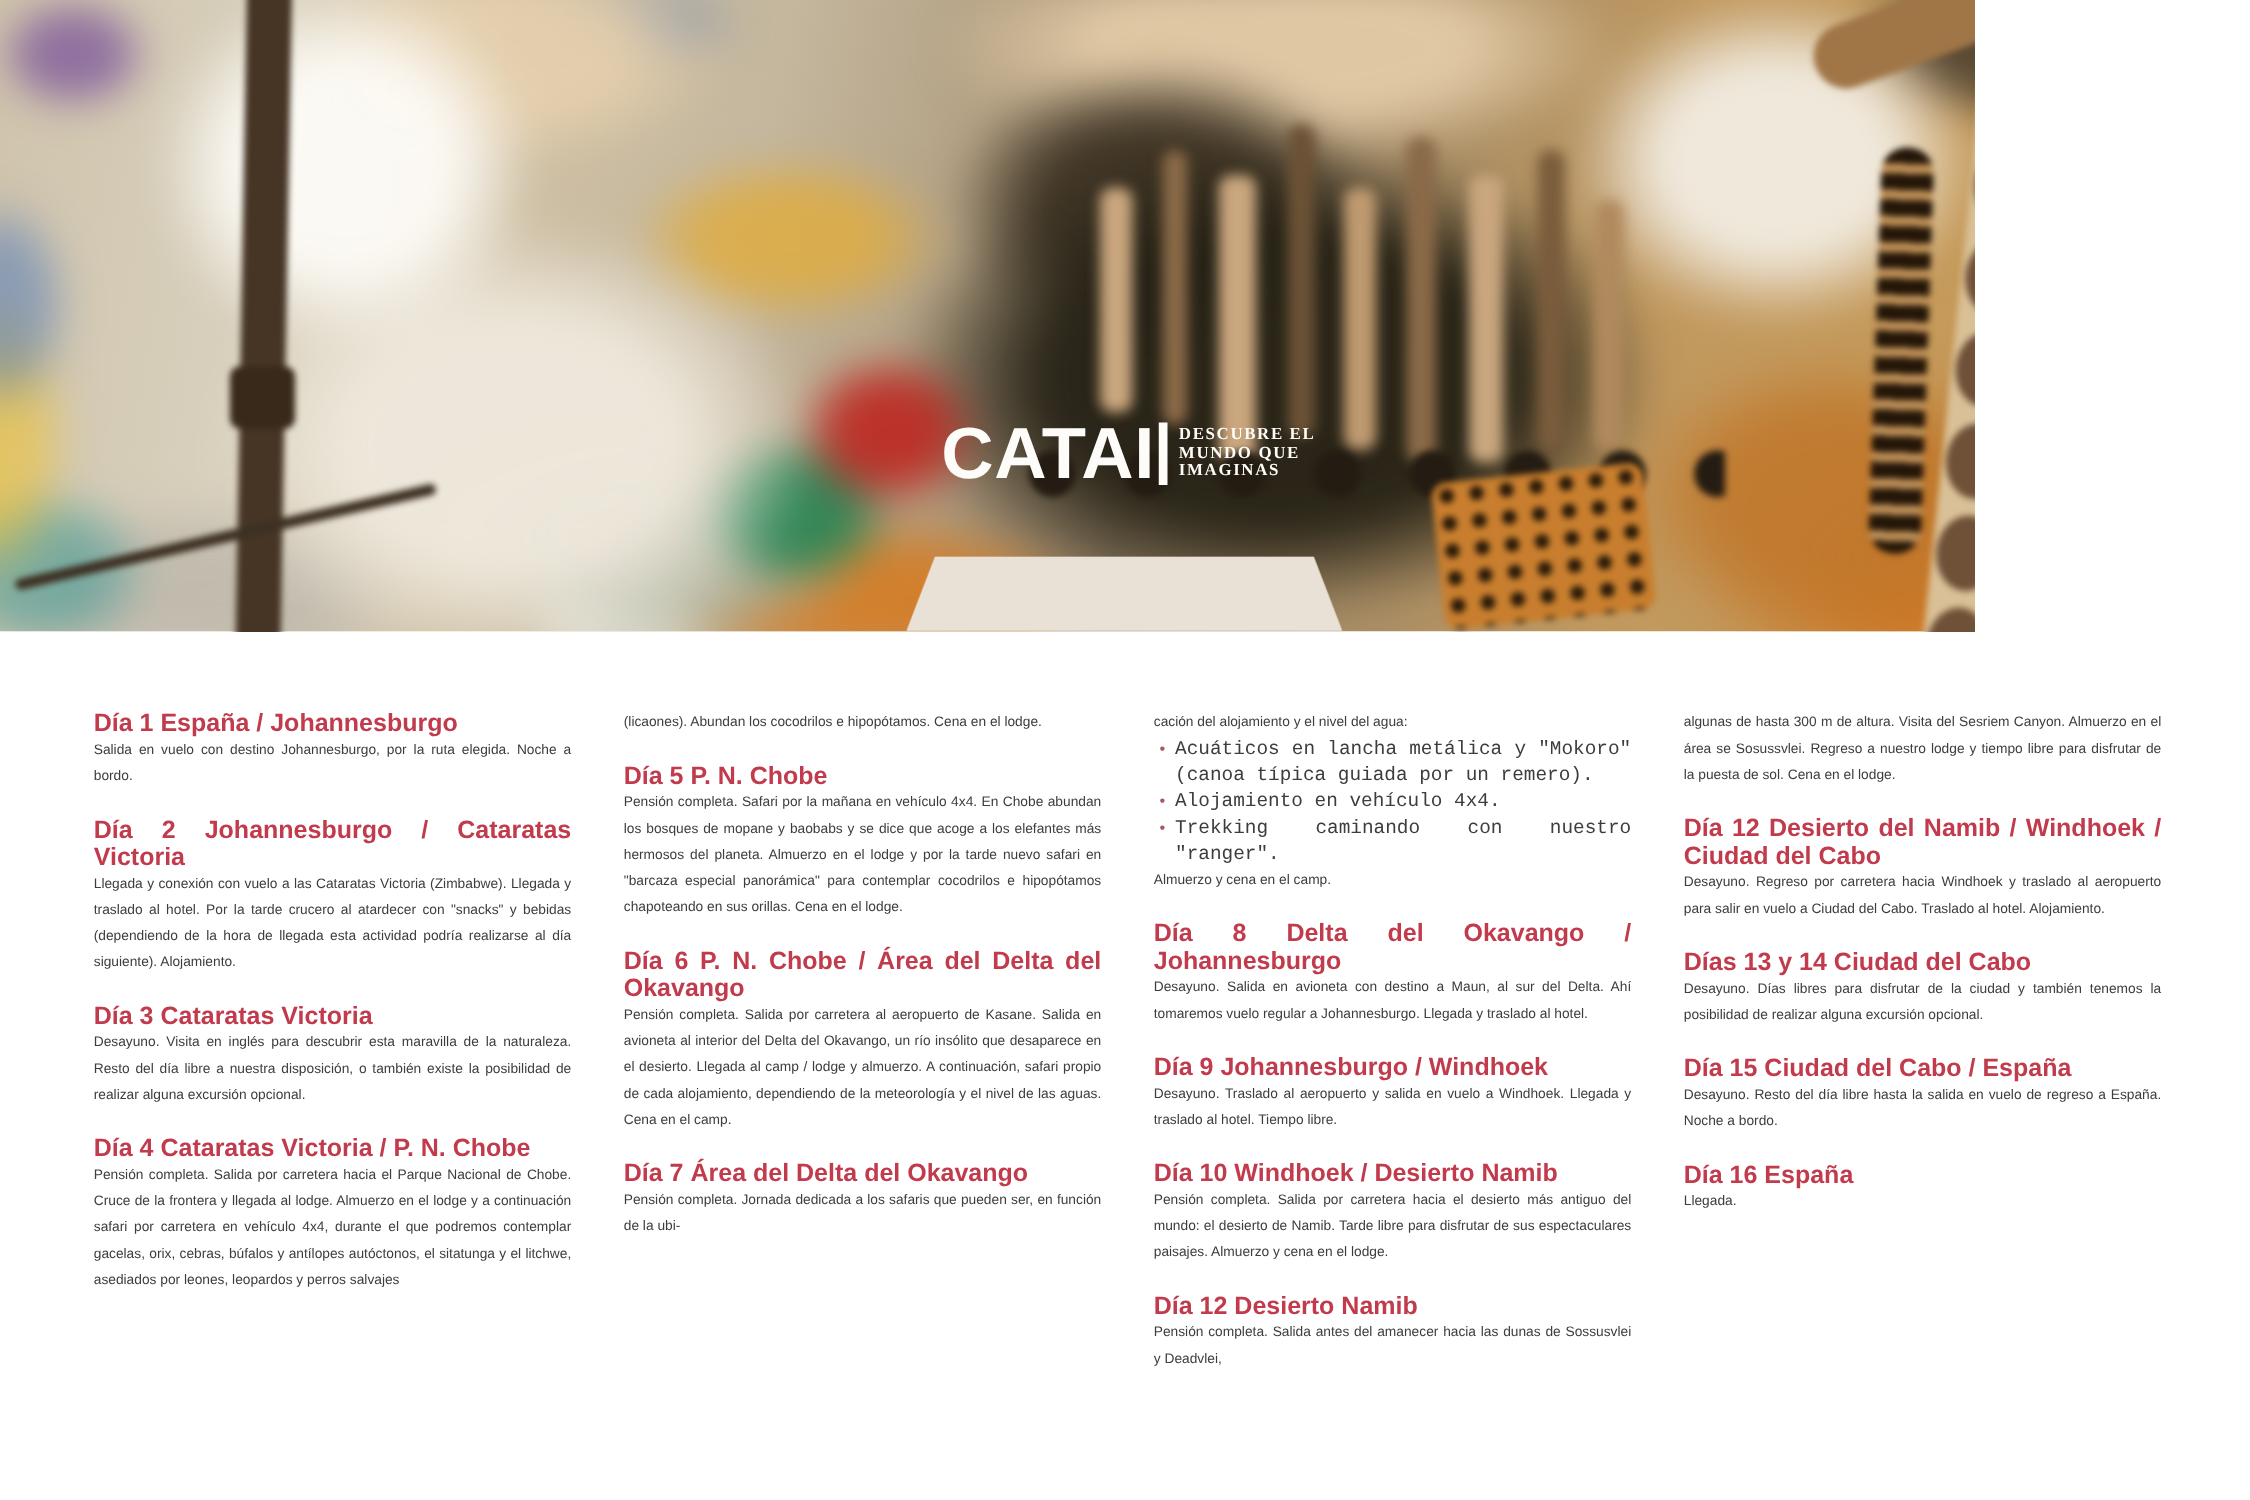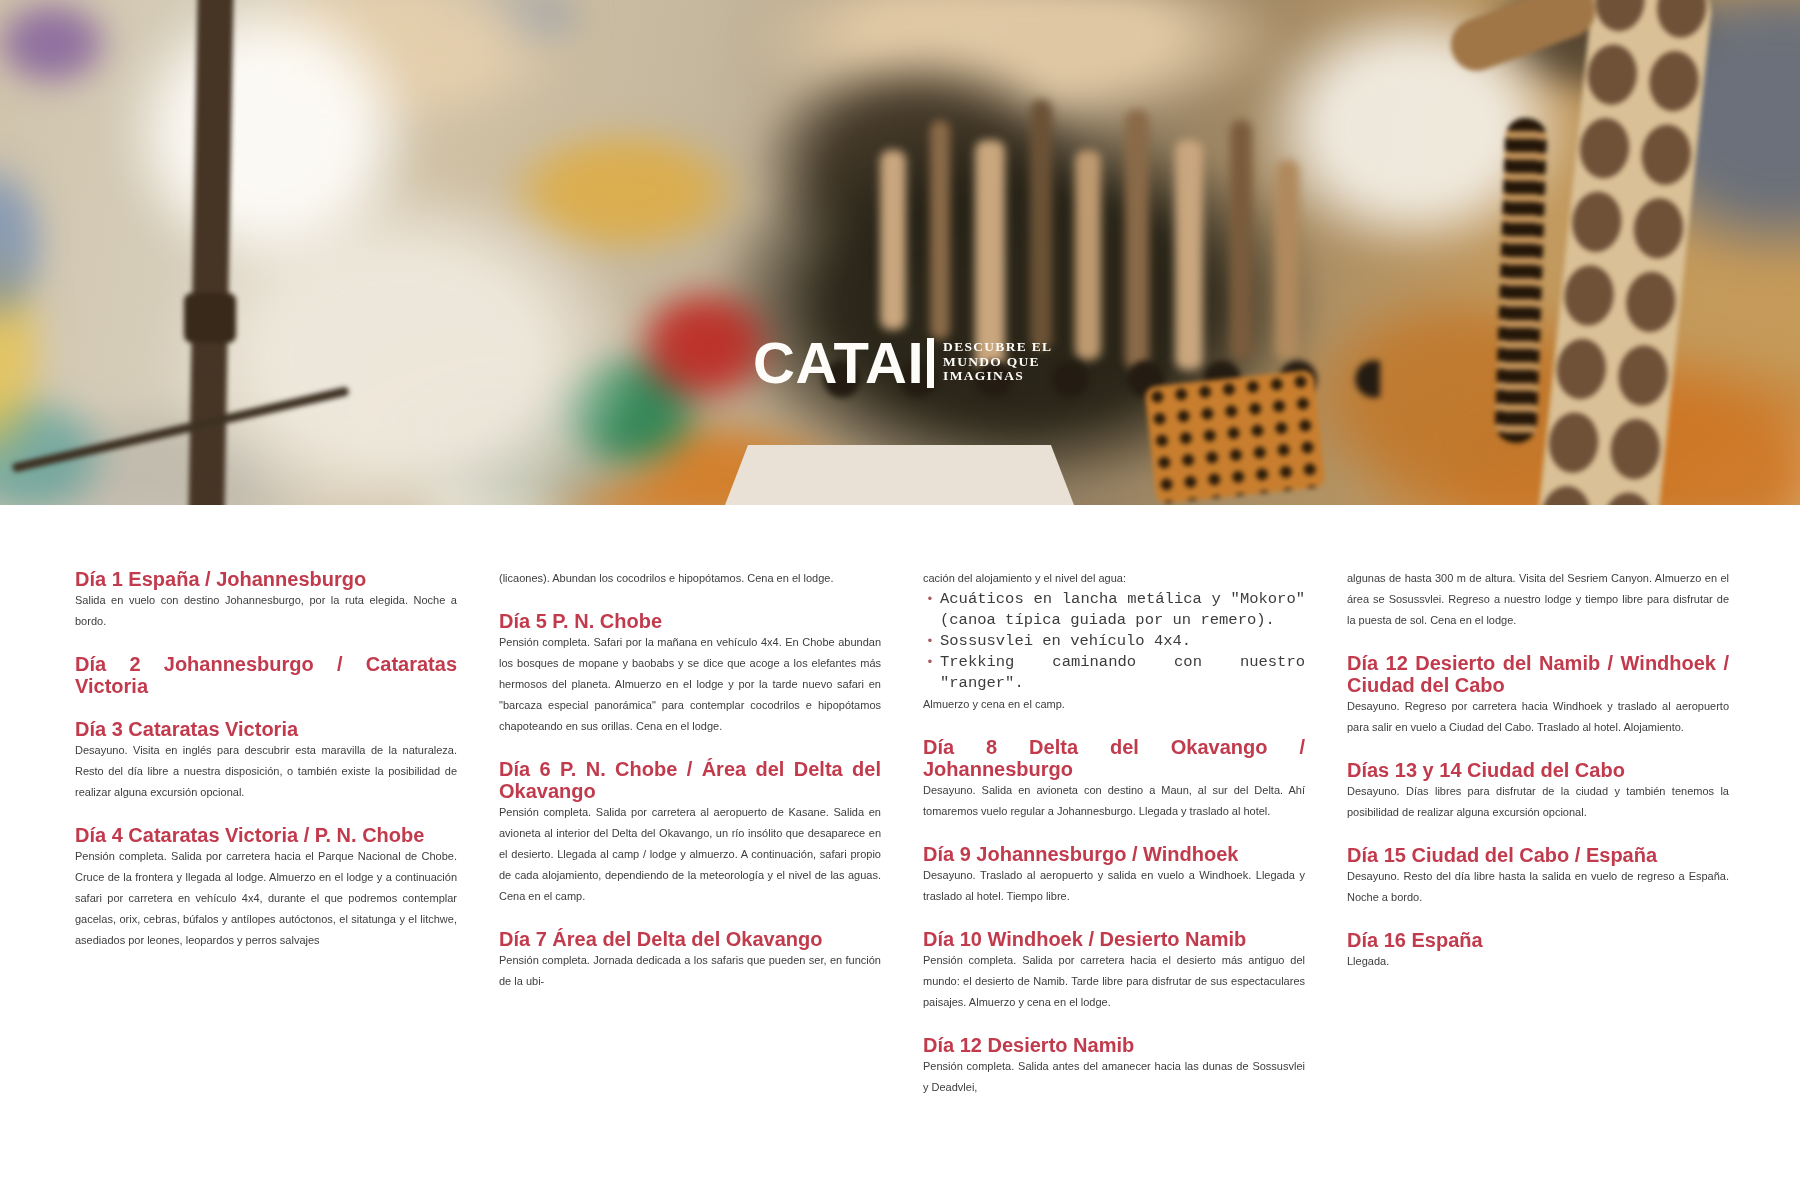--- a/index.html
+++ b/index.html
@@ -10,21 +10,21 @@
   }
   *{box-sizing:border-box;}
   html,body{margin:0;padding:0;}
   body{
     width:1800px;height:1200px;overflow:hidden;background:#ffffff;
     font-family:"Liberation Sans",sans-serif;
   }
 
   
   .hero{
-    position:relative;width:1800px;height:505px;overflow:hidden;
+    position:relative;width:1580px;height:505px;overflow:hidden;
     background:linear-gradient(100deg,#cfc3ab 0%,#d8d0bd 14%,#cfc0a4 26%,#c4b79e 38%,
                #b3a184 48%,#8d7c63 58%,#a98e66 70%,#c1995f 82%,#c69a58 100%);
   }
   .hero-blobs{
     position:absolute;inset:0;transform:scale(1.06);filter:blur(14px);
     background-repeat:no-repeat;
     background-image:
       radial-gradient(closest-side,rgba(128,90,155,.8) 0%,rgba(128,90,155,.8) 55%,transparent 100%),
       radial-gradient(closest-side,rgba(70,115,185,.5) 0%,rgba(70,115,185,.5) 55%,transparent 100%),
       radial-gradient(closest-side,rgba(235,195,60,.65) 0%,rgba(235,195,60,.65) 55%,transparent 100%),
@@ -174,39 +174,40 @@
   </div>
 
   <div class="page-tab"></div>
 </header>
 
 <main class="content" id="columns">
     <div class="col">
       <h3>Día 1 España / Johannesburgo</h3>
       <p>Salida en vuelo con destino Johannesburgo, por la ruta elegida. Noche a bordo.</p>
       <h3>Día 2 Johannesburgo / Cataratas Victoria</h3>
+      <p>Llegada y conexión con vuelo a las Cataratas Victoria (Zimbabwe). Llegada y traslado al hotel. Por la tarde crucero al atardecer con "snacks" y bebidas (dependiendo de la hora de llegada esta actividad podría realizarse al día siguiente). Alojamiento.</p>
       <h3>Día 3 Cataratas Victoria</h3>
       <p>Desayuno. Visita en inglés para descubrir esta maravilla de la naturaleza. Resto del día libre a nuestra disposición, o también existe la posibilidad de realizar alguna excursión opcional.</p>
       <h3>Día 4 Cataratas Victoria / P. N. Chobe</h3>
       <p>Pensión completa. Salida por carretera hacia el Parque Nacional de Chobe. Cruce de la frontera y llegada al lodge. Almuerzo en el lodge y a continuación safari por carretera en vehículo 4x4, durante el que podremos contemplar gacelas, orix, cebras, búfalos y antílopes autóctonos, el sitatunga y el litchwe, asediados por leones, leopardos y perros salvajes</p>
     </div>
     <div class="col">
       <p>(licaones). Abundan los cocodrilos e hipopótamos. Cena en el lodge.</p>
       <h3>Día 5 P. N. Chobe</h3>
       <p>Pensión completa. Safari por la mañana en vehículo 4x4. En Chobe abundan los bosques de mopane y baobabs y se dice que acoge a los elefantes más hermosos del planeta. Almuerzo en el lodge y por la tarde nuevo safari en "barcaza especial panorámica" para contemplar cocodrilos e hipopótamos chapoteando en sus orillas. Cena en el lodge.</p>
       <h3>Día 6 P. N. Chobe / Área del Delta del Okavango</h3>
       <p>Pensión completa. Salida por carretera al aeropuerto de Kasane. Salida en avioneta al interior del Delta del Okavango, un río insólito que desaparece en el desierto. Llegada al camp / lodge y almuerzo. A continuación, safari propio de cada alojamiento, dependiendo de la meteorología y el nivel de las aguas. Cena en el camp.</p>
       <h3>Día 7 Área del Delta del Okavango</h3>
       <p>Pensión completa. Jornada dedicada a los safaris que pueden ser, en función de la ubi-</p>
     </div>
     <div class="col">
       <p>cación del alojamiento y el nivel del agua:</p>
       <ul>
         <li>Acuáticos en lancha metálica y "Mokoro" (canoa típica guiada por un remero).</li>
-        <li>Sossusvlei en vehículo 4x4.</li>
+        <li>Alojamiento en vehículo 4x4.</li>
         <li>Trekking caminando con nuestro "ranger".</li>
       </ul>
       <p>Almuerzo y cena en el camp.</p>
       <h3>Día 8 Delta del Okavango / Johannesburgo</h3>
       <p>Desayuno. Salida en avioneta con destino a Maun, al sur del Delta. Ahí tomaremos vuelo regular a Johannesburgo. Llegada y traslado al hotel.</p>
       <h3>Día 9 Johannesburgo / Windhoek</h3>
       <p>Desayuno. Traslado al aeropuerto y salida en vuelo a Windhoek. Llegada y traslado al hotel. Tiempo libre.</p>
       <h3>Día 10 Windhoek / Desierto Namib</h3>
       <p>Pensión completa. Salida por carretera hacia el desierto más antiguo del mundo: el desierto de Namib. Tarde libre para disfrutar de sus espectaculares paisajes. Almuerzo y cena en el lodge.</p>
       <h3>Día 12 Desierto Namib</h3>

